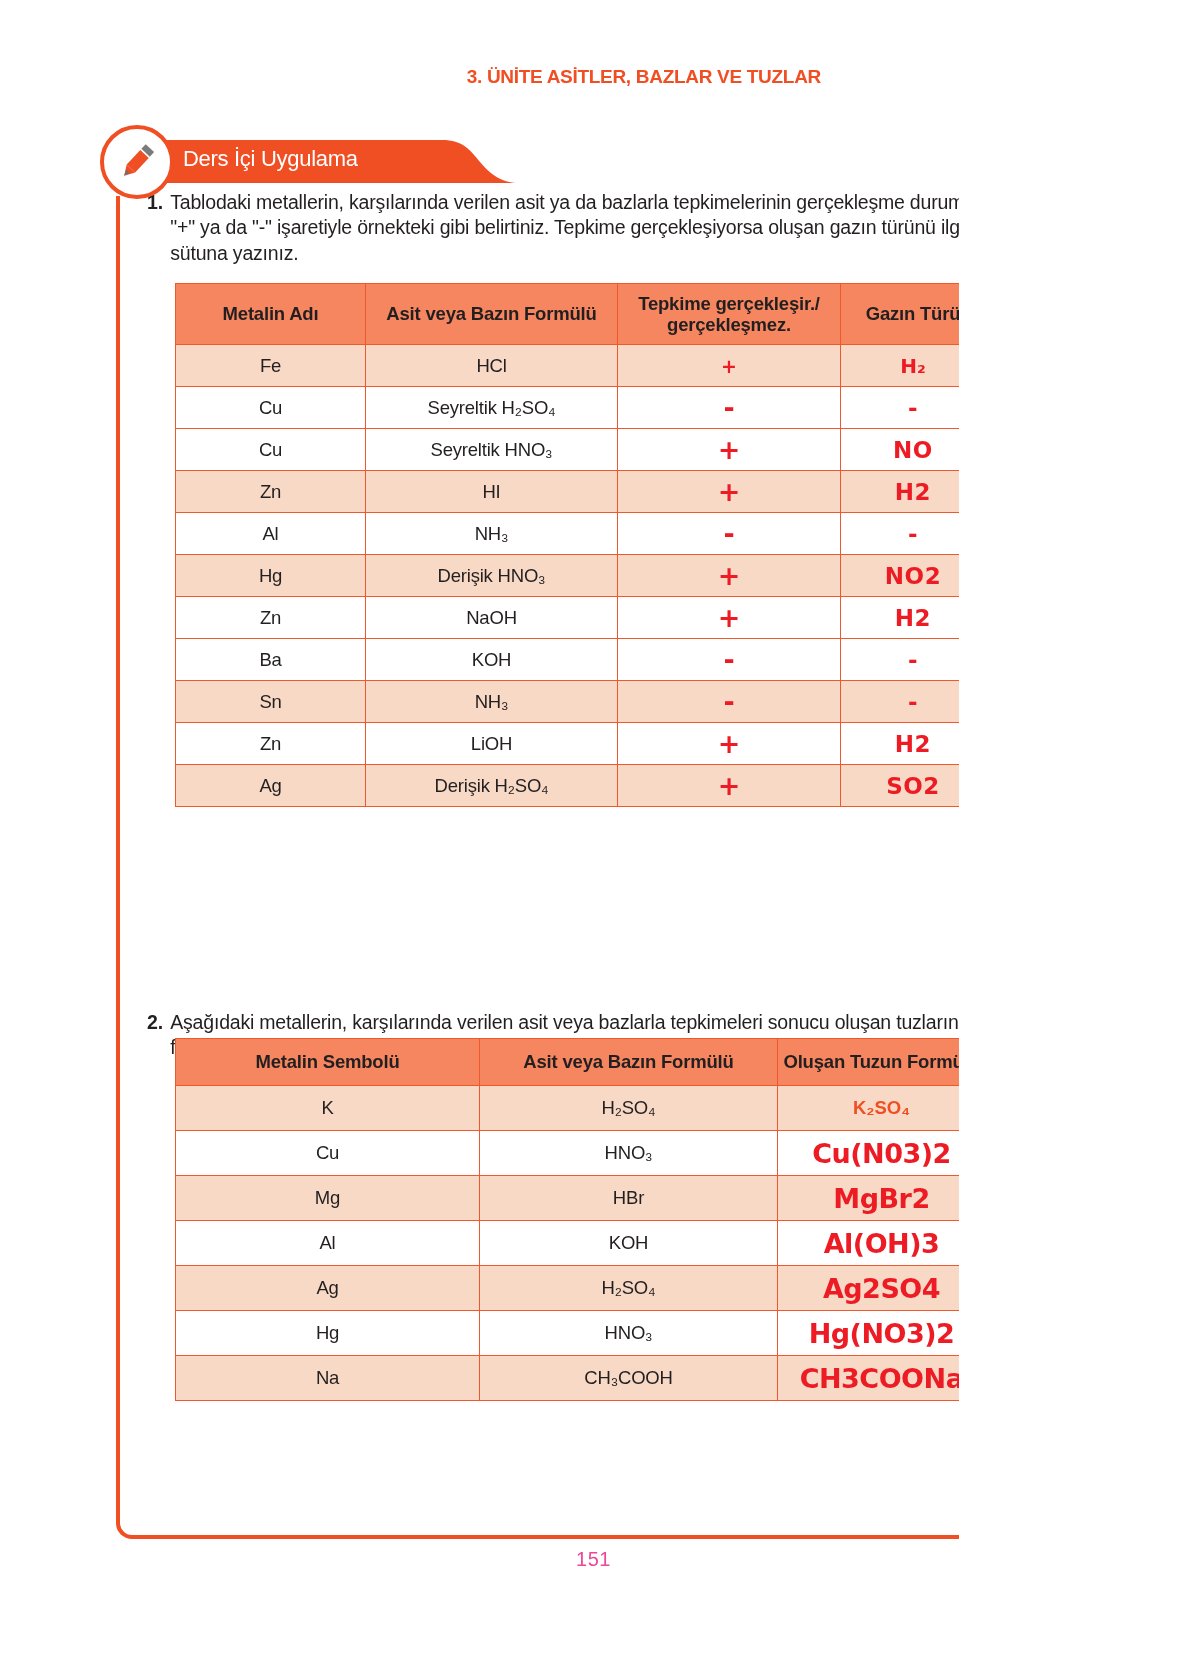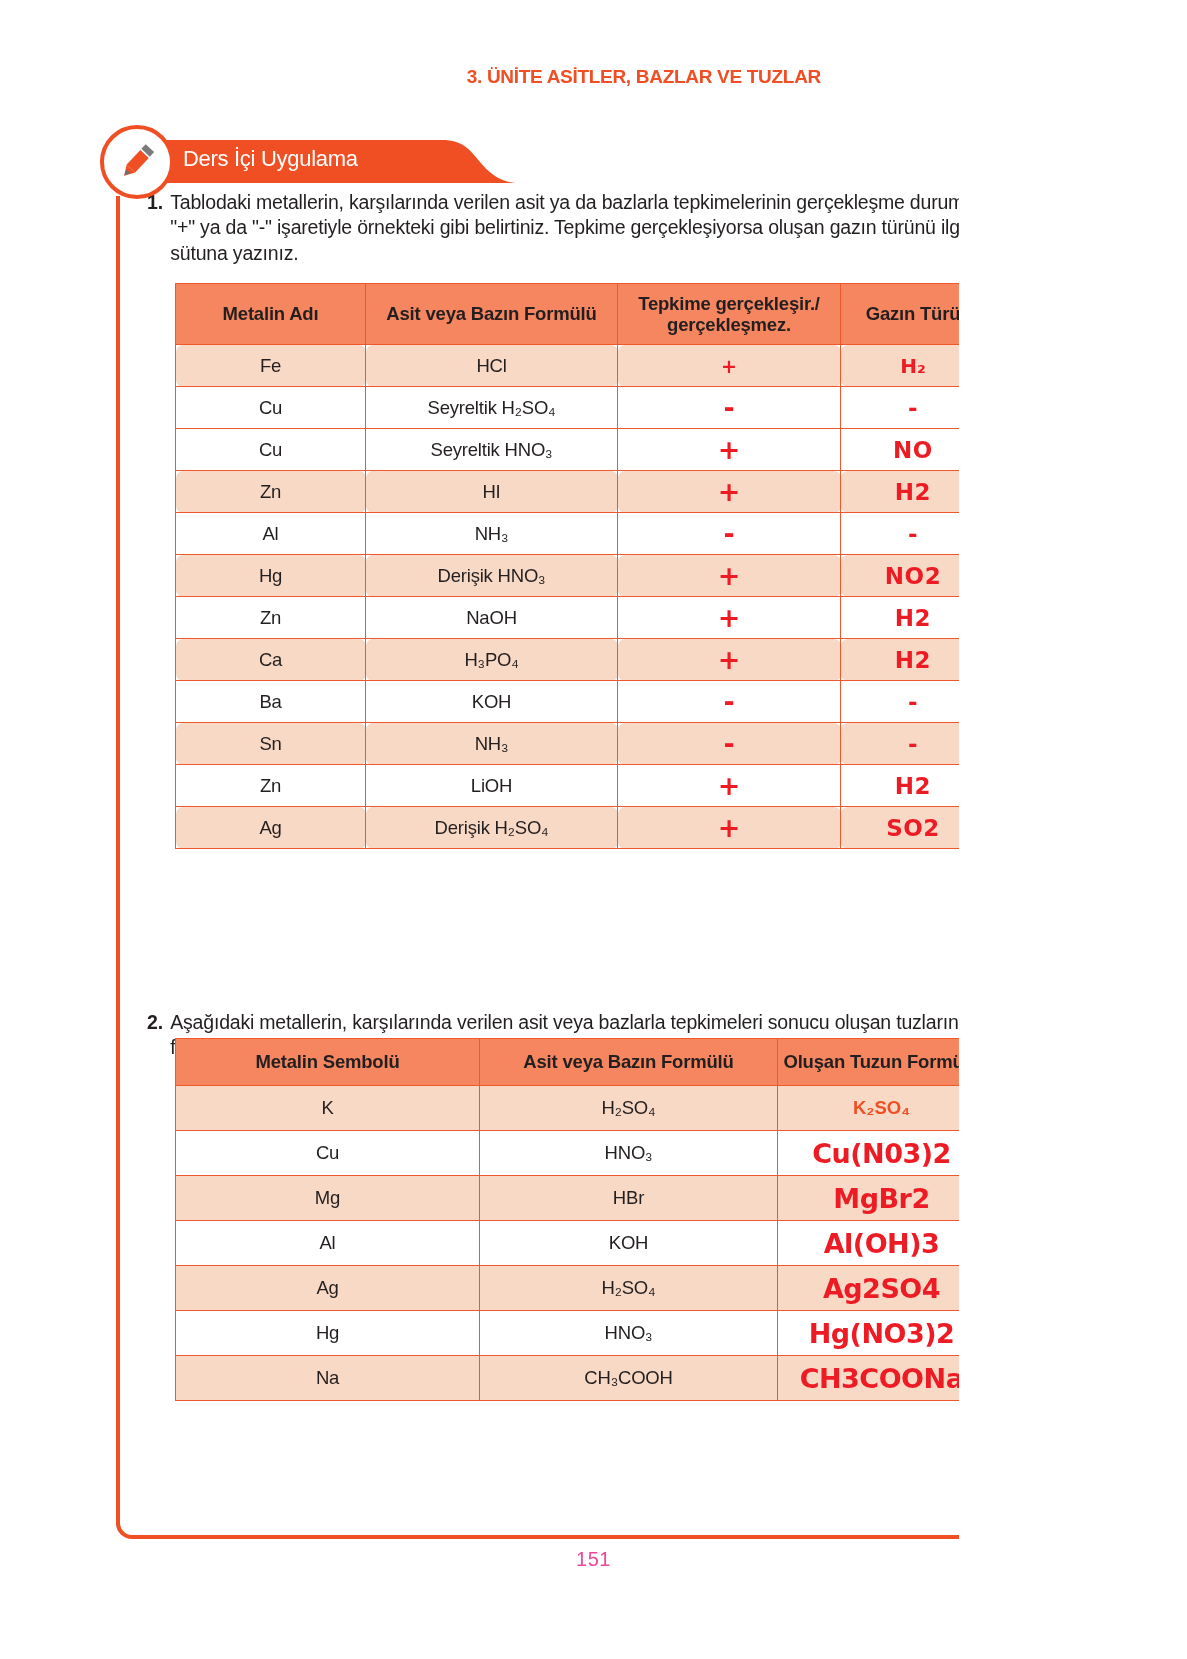--- a/index.html
+++ b/index.html
@@ -50,21 +50,21 @@
   }
   #t1 { top:283px; }
   #t2 { top:1038px; }
   .tbl th, .tbl td { border:1.6px solid #ef572c; text-align:center; vertical-align:middle; padding:0 4px; }
   .tbl th {
     background:#f6865f; color:#231f20; font-size:18.5px; font-weight:bold;
     line-height:1.15; letter-spacing:-0.2px;
   }
   #t1 th { height:60px; }
   #t2 th { height:46px; }
-  #t1 td { height:41px;border-radius:7px; }
+  #t1 td { height:41px; }
   #t2 td { height:44px; }
   tr.alt td { background:#f8d9c6; }
   td.metal, td.formula {
     font-size:18.5px; letter-spacing:-0.2px;
     font-family:"Liberation Sans","DejaVu Sans",sans-serif;
   }
   
   .ans, .gas, .salt { color:#ed1c24; font-weight:bold; font-family:"DejaVu Sans",sans-serif; }
   .ans.hw  { font-size:27px; line-height:1; }
   .gas.hw  { font-size:23px; letter-spacing:0.5px; }
@@ -164,26 +164,20 @@
         <td class="formula">Derişik HNO₃</td>
         <td class="ans hw">+</td>
         <td class="gas hw">NO2</td>
       </tr>
       <tr>
         <td class="metal">Zn</td>
         <td class="formula">NaOH</td>
         <td class="ans hw">+</td>
         <td class="gas hw">H2</td>
       </tr>
-      <tr class="alt">
-        <td class="metal">Ca</td>
-        <td class="formula">H₃PO₄</td>
-        <td class="ans hw">+</td>
-        <td class="gas hw">H2</td>
-      </tr>
       <tr>
         <td class="metal">Ba</td>
         <td class="formula">KOH</td>
         <td class="ans hw">-</td>
         <td class="gas hw">-</td>
       </tr>
       <tr class="alt">
         <td class="metal">Sn</td>
         <td class="formula">NH₃</td>
         <td class="ans hw">-</td>

